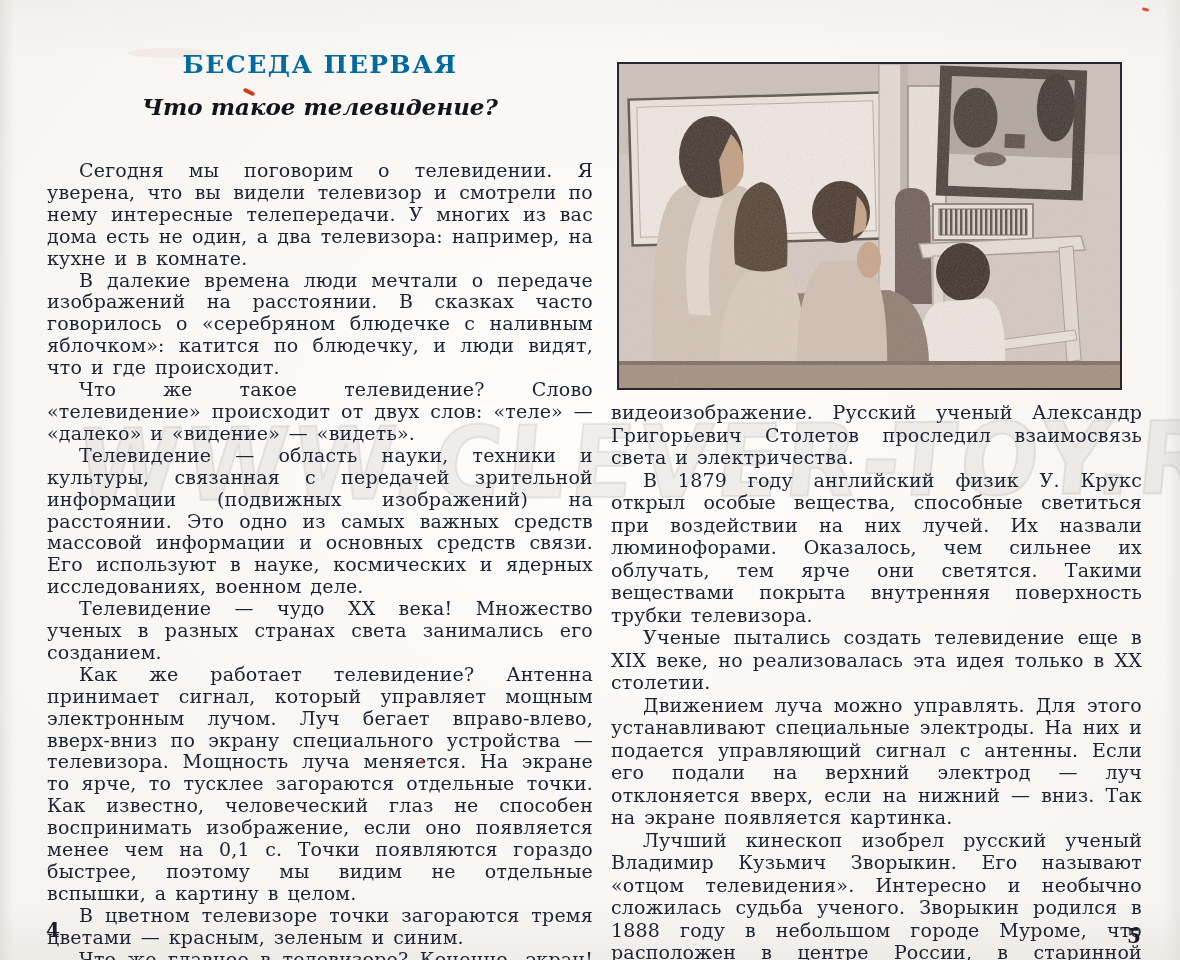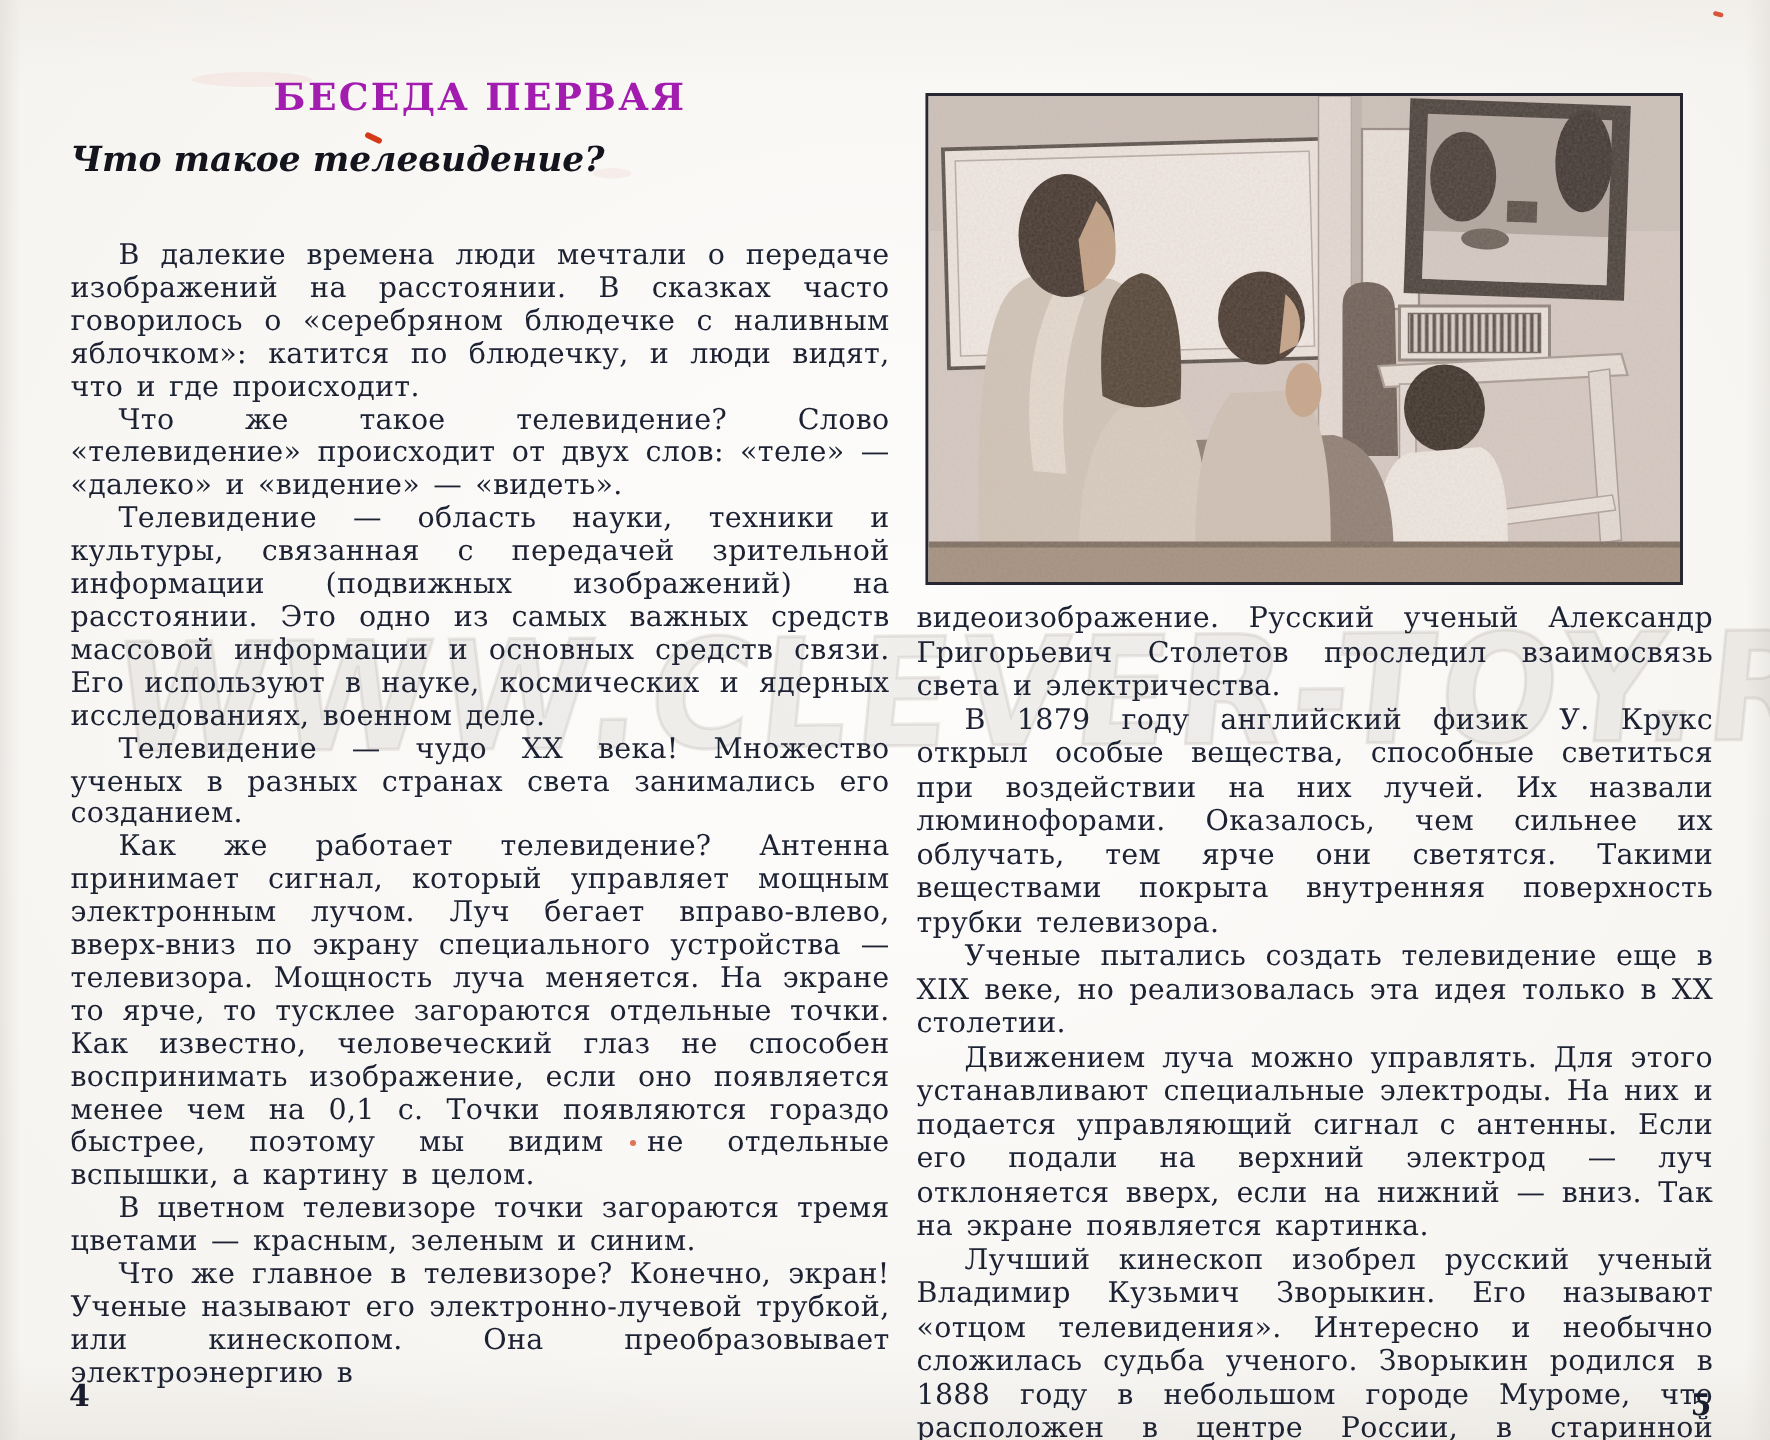--- a/index.html
+++ b/index.html
@@ -21,25 +21,25 @@
     position:absolute;left:78px;top:408px;z-index:1;white-space:nowrap;
     font-family:"DejaVu Sans","Liberation Sans",sans-serif;
     font-size:93px;font-weight:800;letter-spacing:5px;
     color:rgba(158,148,141,0.13);
     -webkit-text-stroke:2px rgba(140,130,122,0.16);
     transform:skewX(-6deg) rotate(-0.4deg) scaleY(1.08);
   }
   .chapter-title{
     position:absolute;left:47px;top:33px;width:546px;z-index:2;
     text-align:center;font-size:25px;font-weight:bold;letter-spacing:1.5px;
-    color:#a21caf;
+    color:#0369a1;
   }
   .subtitle{
     position:absolute;left:47px;top:91px;width:546px;z-index:2;
-    font-size:23px;font-weight:bold;font-style:italic;
+    text-align:center;font-size:23px;font-weight:bold;font-style:italic;
     line-height:31px;color:#14141d;
   }
   .body-col{position:absolute;z-index:2;}
   .body-left{left:47px;top:160px;width:546px;}
   .body-right{left:611px;top:401px;width:531px;}
   p.para{
     margin:0;text-indent:32px;text-align:justify;
     font-size:19px;letter-spacing:0.2px;word-spacing:2.6px;
   }
   .body-left p.para{line-height:21.9px;}
@@ -75,20 +75,21 @@
 <div class="speck speck-1"></div>
 <div class="speck speck-2"></div>
 <div class="speck speck-3"></div>
 
 <div>
   <h1 class="chapter-title">БЕСЕДА ПЕРВАЯ</h1>
   <div class="subtitle">
     <div>Что такое телевидение?</div>
   </div>
   <div class="body-col body-left">
+    <p class="para">Сегодня мы поговорим о телевидении. Я уверена, что вы видели телевизор и смотрели по нему интересные телепередачи. У многих из вас дома есть не один, а два телевизора: например, на кухне и в комнате.</p>
     <p class="para">В далекие времена люди мечтали о передаче изображений на расстоянии. В сказках часто говорилось о «серебряном блюдечке с наливным яблочком»: катится по блюдечку, и люди видят, что и где происходит.</p>
     <p class="para">Что же такое телевидение? Слово «телевидение» происходит от двух слов: «теле» — «далеко» и «видение» — «видеть».</p>
     <p class="para">Телевидение — область науки, техники и культуры, связанная с передачей зрительной информации (подвижных изображений) на расстоянии. Это одно из самых важных средств массовой информации и основных средств связи. Его используют в науке, космических и ядерных исследованиях, военном деле.</p>
     <p class="para">Телевидение — чудо XX века! Множество ученых в разных странах света занимались его созданием.</p>
     <p class="para">Как же работает телевидение? Антенна принимает сигнал, который управляет мощным электронным лучом. Луч бегает вправо-влево, вверх-вниз по экрану специального устройства — телевизора. Мощность луча меняется. На экране то ярче, то тусклее загораются отдельные точки. Как известно, человеческий глаз не способен воспринимать изображение, если оно появляется менее чем на 0,1 с. Точки появляются гораздо быстрее, поэтому мы видим не отдельные вспышки, а картину в целом.</p>
     <p class="para">В цветном телевизоре точки загораются тремя цветами — красным, зеленым и синим.</p>
     <p class="para">Что же главное в телевизоре? Конечно, экран! Ученые называют его электронно-лучевой трубкой, или кинескопом. Она преобразовывает электроэнергию в</p>
   </div>
   <div class="pagenum pagenum-left">4</div>
 </div>

